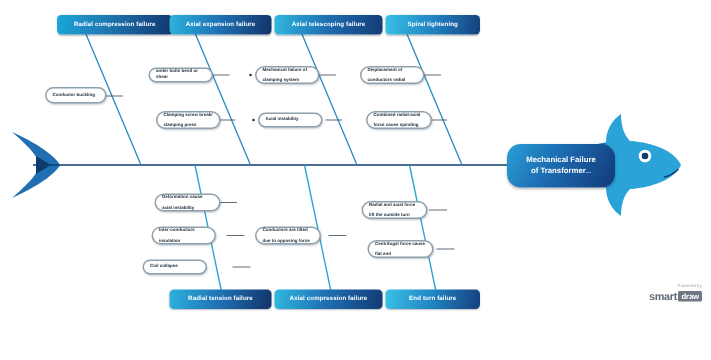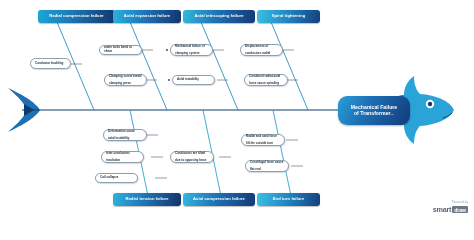--- a/index.html
+++ b/index.html
@@ -64,21 +64,21 @@
     font-size:5.2px;
     font-weight:bold;
     line-height:1.22;
     padding:0 5px;
     box-sizing:border-box;
     box-shadow:0 1px 2px rgba(0,0,0,.3);
   }
   .effect .sub{font-size:3.1px;font-weight:bold;}
 
   
-  .wm{position:absolute;right:6px;bottom:7px;text-align:right;}
+  .wm{position:absolute;right:6px;bottom:19px;text-align:right;}
   .wm .pb{font-size:2.9px;color:#9aa3ab;letter-spacing:.1px;margin-bottom:1px;}
   .wm .logo{display:flex;align-items:center;justify-content:flex-end;}
   .wm .logo .w1{font-size:7.2px;font-weight:bold;color:#5d6873;letter-spacing:-.2px;}
   .wm .logo .w2{
     font-size:5.2px;font-weight:bold;color:#ffffff;background:#6d7884;
     padding:0.5px 2px;border-radius:1px;margin-left:1px;letter-spacing:-.1px;
   }
 </style>
 </head>
 <body>

